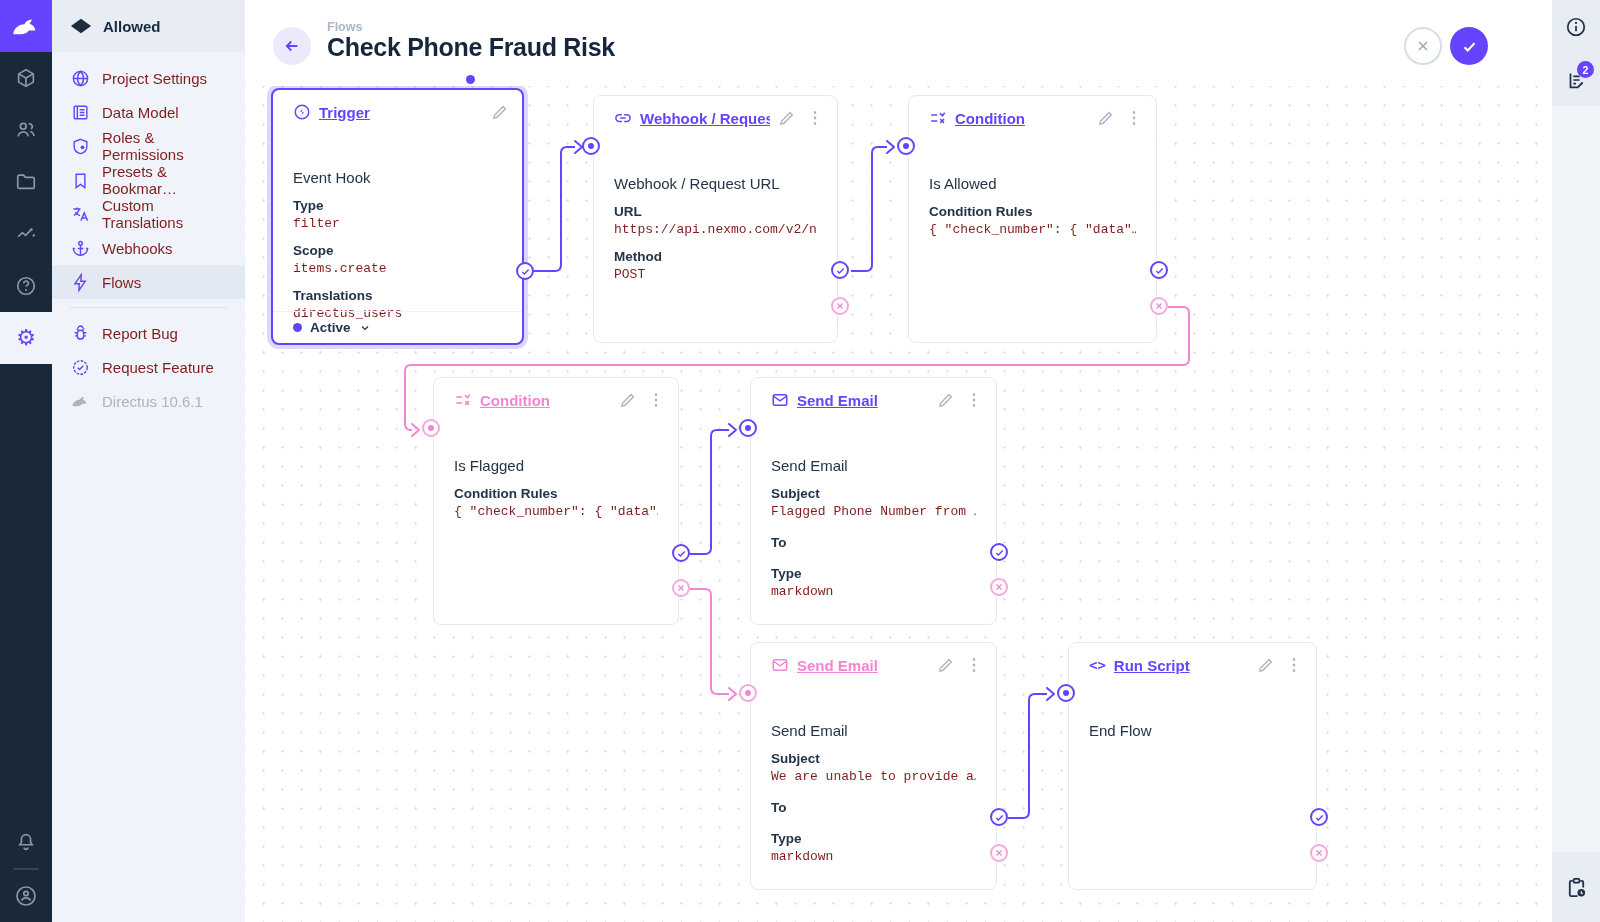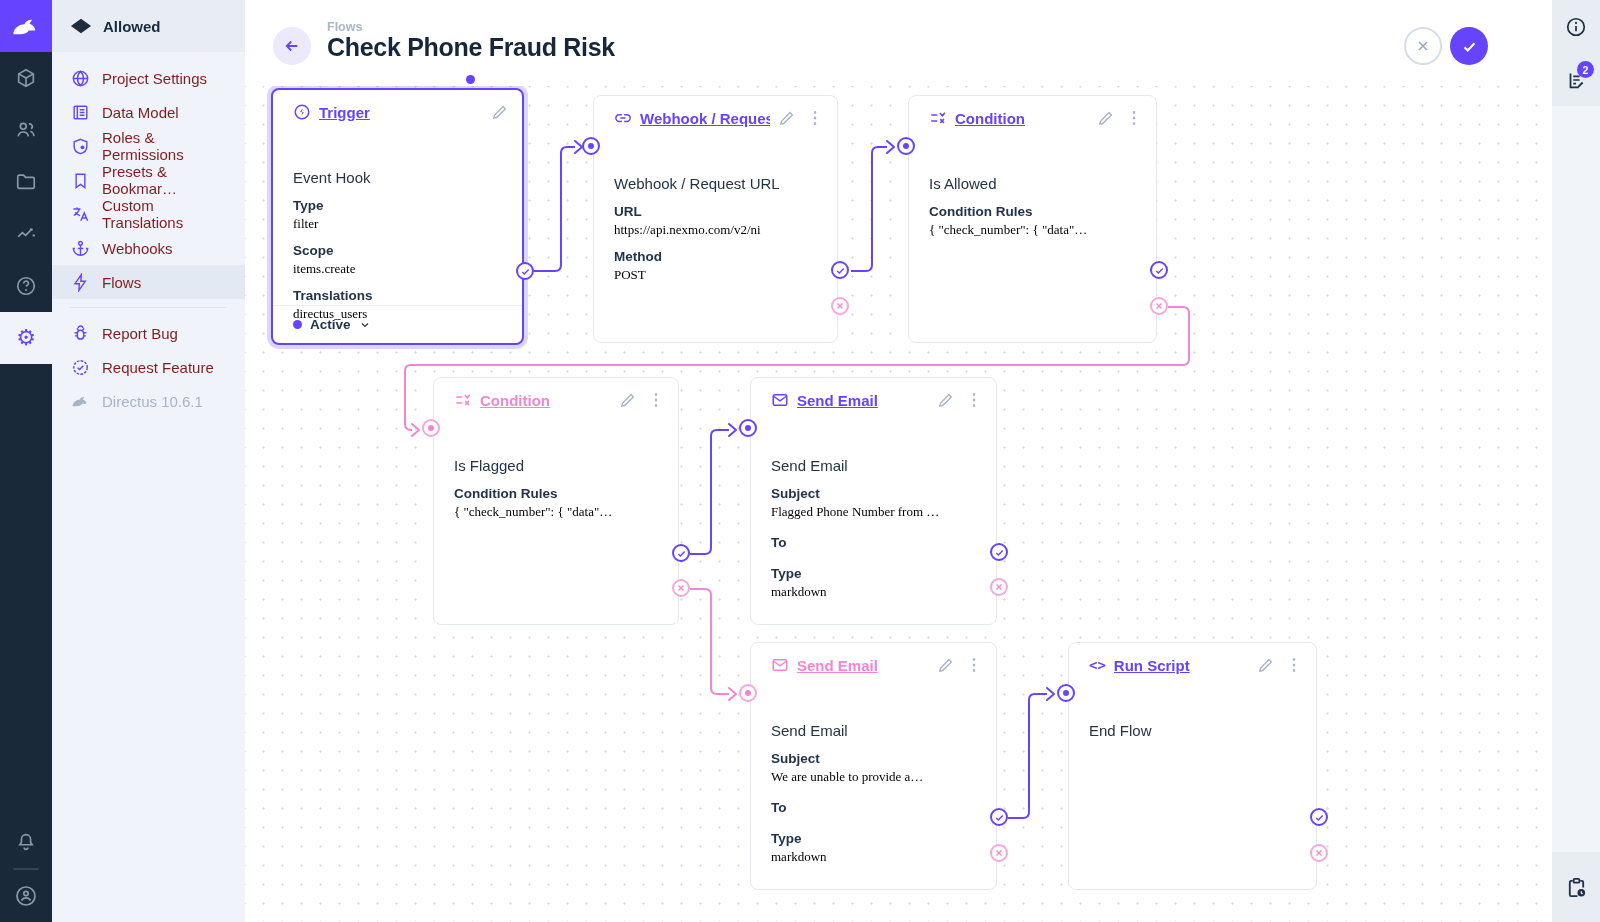--- a/index.html
+++ b/index.html
@@ -51,22 +51,22 @@
   .node-icon { display:flex; align-items:center; justify-content:center; flex-shrink:0; }
   .node-title { font-size:15px; font-weight:700; white-space:nowrap; overflow:hidden; max-width:150px;text-decoration:underline; }
   .node.c-purple .node-title, .node.c-purple .node-icon { color:#6644FF; }
   .node.c-pink .node-title, .node.c-pink .node-icon { color:#F584D2; }
   .node-tools { margin-left:auto; display:flex; align-items:center; gap:12px; color:#A9B5C4; }
   .kebab { font-size:16px; font-weight:700; line-height:1; cursor:pointer; letter-spacing:0; }
   .tool { cursor:pointer; display:flex; }
   .node-body { padding:6px 20px 0 20px; }
   .node-name { font-size:15px; color:#243447; line-height:20px;margin-top:28px; }
   .field-label { font-size:13.5px; font-weight:700; color:#22334A; margin-top:9px; line-height:18px; }
-  .field-value { font-family:Liberation Serif, serif; font-size:13px; color:#000000; line-height:18px; white-space:nowrap; overflow:hidden; }
-  .node-footer { position:absolute; left:0; right:0; bottom:0; height:38px; border-top:1px solid #EDF1F5; display:flex; align-items:center; gap:8px; padding:0 20px; }
+  .field-value { font-family:Liberation Mono, monospace; font-size:13px; color:#7f1d1d; line-height:18px; white-space:nowrap; overflow:hidden; }
+  .node-footer { position:absolute; left:0; right:0; bottom:0; height:32px; border-top:1px solid #EDF1F5; display:flex; align-items:center; gap:8px; padding:0 20px; }
   .status-dot { width:9px; height:9px; border-radius:50%; background:#6644FF; }
   .status-label { font-size:13.5px; font-weight:600; color:#22334A; }
 
   .conn { position:absolute; width:18px; height:18px; border:2px solid; border-radius:50%; background:#fff; display:flex; align-items:center; justify-content:center; cursor:pointer; z-index:3; }
   .conn.in { left:-12px; }
   .conn.out { right:-12px; }
   .conn.cp { border-color:#6644FF; color:#6644FF; }
   .conn.ck { border-color:#F7A6DF; color:#F584D2; }
   .conn-dot { width:6px; height:6px; border-radius:50%; background:currentColor; }
 

